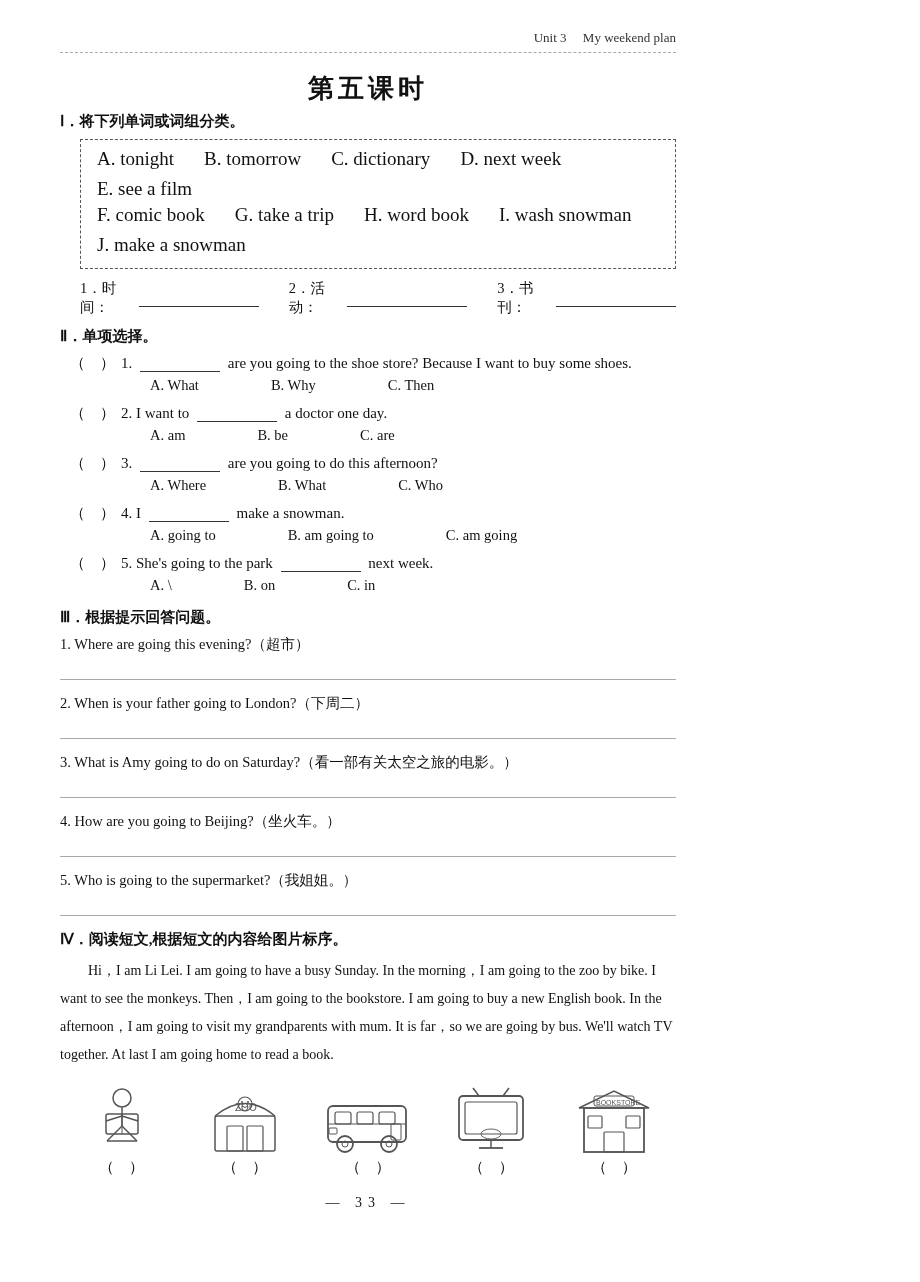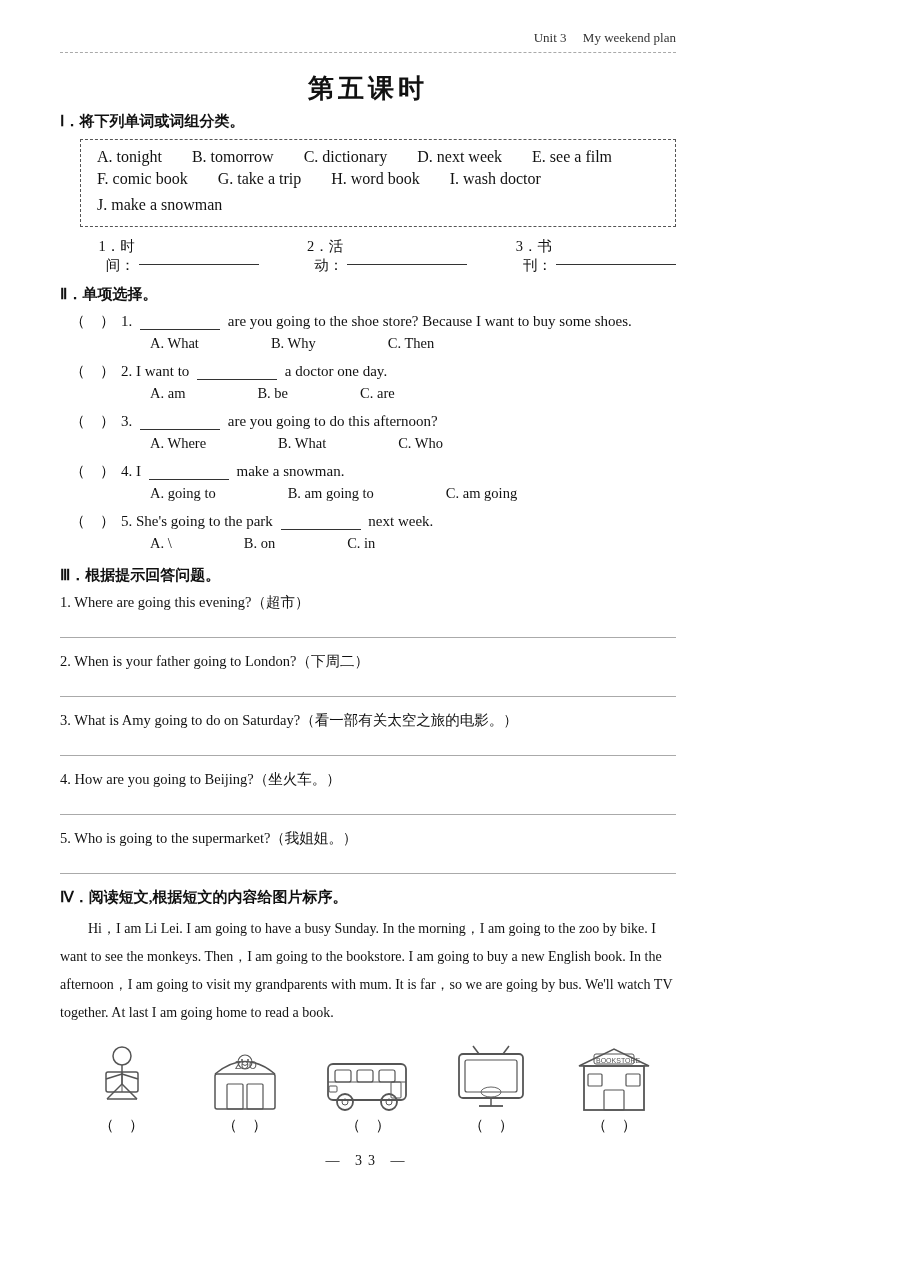--- a/index.html
+++ b/index.html
@@ -42,36 +42,35 @@
     .word-box {
       border: 1.5px dashed #555;
       padding: 8px 16px;
       margin-bottom: 10px;
       margin-left: 20px;
     }
     .word-row {
       display: flex;
       flex-wrap: wrap;
       gap: 8px 30px;
-      font-size: 16px;
+      font-size: 19px;
       margin-bottom: 4px;
     }
     .classify-row {
       display: flex;
       gap: 0 30px;
       font-size: 14.5px;
       margin-left: 20px;
       margin-bottom: 10px;
       margin-top: 6px;
     }
     .classify-item {
       display: flex;
       align-items: center;
       gap: 0;
-      text-align: right;
     }
     .underline {
       display: inline-block;
       border-bottom: 1px solid #333;
       min-width: 120px;
       margin-left: 4px;
       vertical-align: bottom;
     }
     .underline-short {
       display: inline-block;
@@ -169,21 +168,21 @@
       <span>A. tonight</span>
       <span>B. tomorrow</span>
       <span>C. dictionary</span>
       <span>D. next week</span>
       <span>E. see a film</span>
     </div>
     <div class="word-row">
       <span>F. comic book</span>
       <span>G. take a trip</span>
       <span>H. word book</span>
-      <span>I. wash doctor</span>
+      <span>I. wash snowman</span>
       <span>J. make a snowman</span>
     </div>
   </div>
   <div class="classify-row">
     <div class="classify-item">
       <span>1．时间：</span>
         <span class="underline">&nbsp;</span>
     </div>
     <div class="classify-item">
       <span>2．活动：</span>

